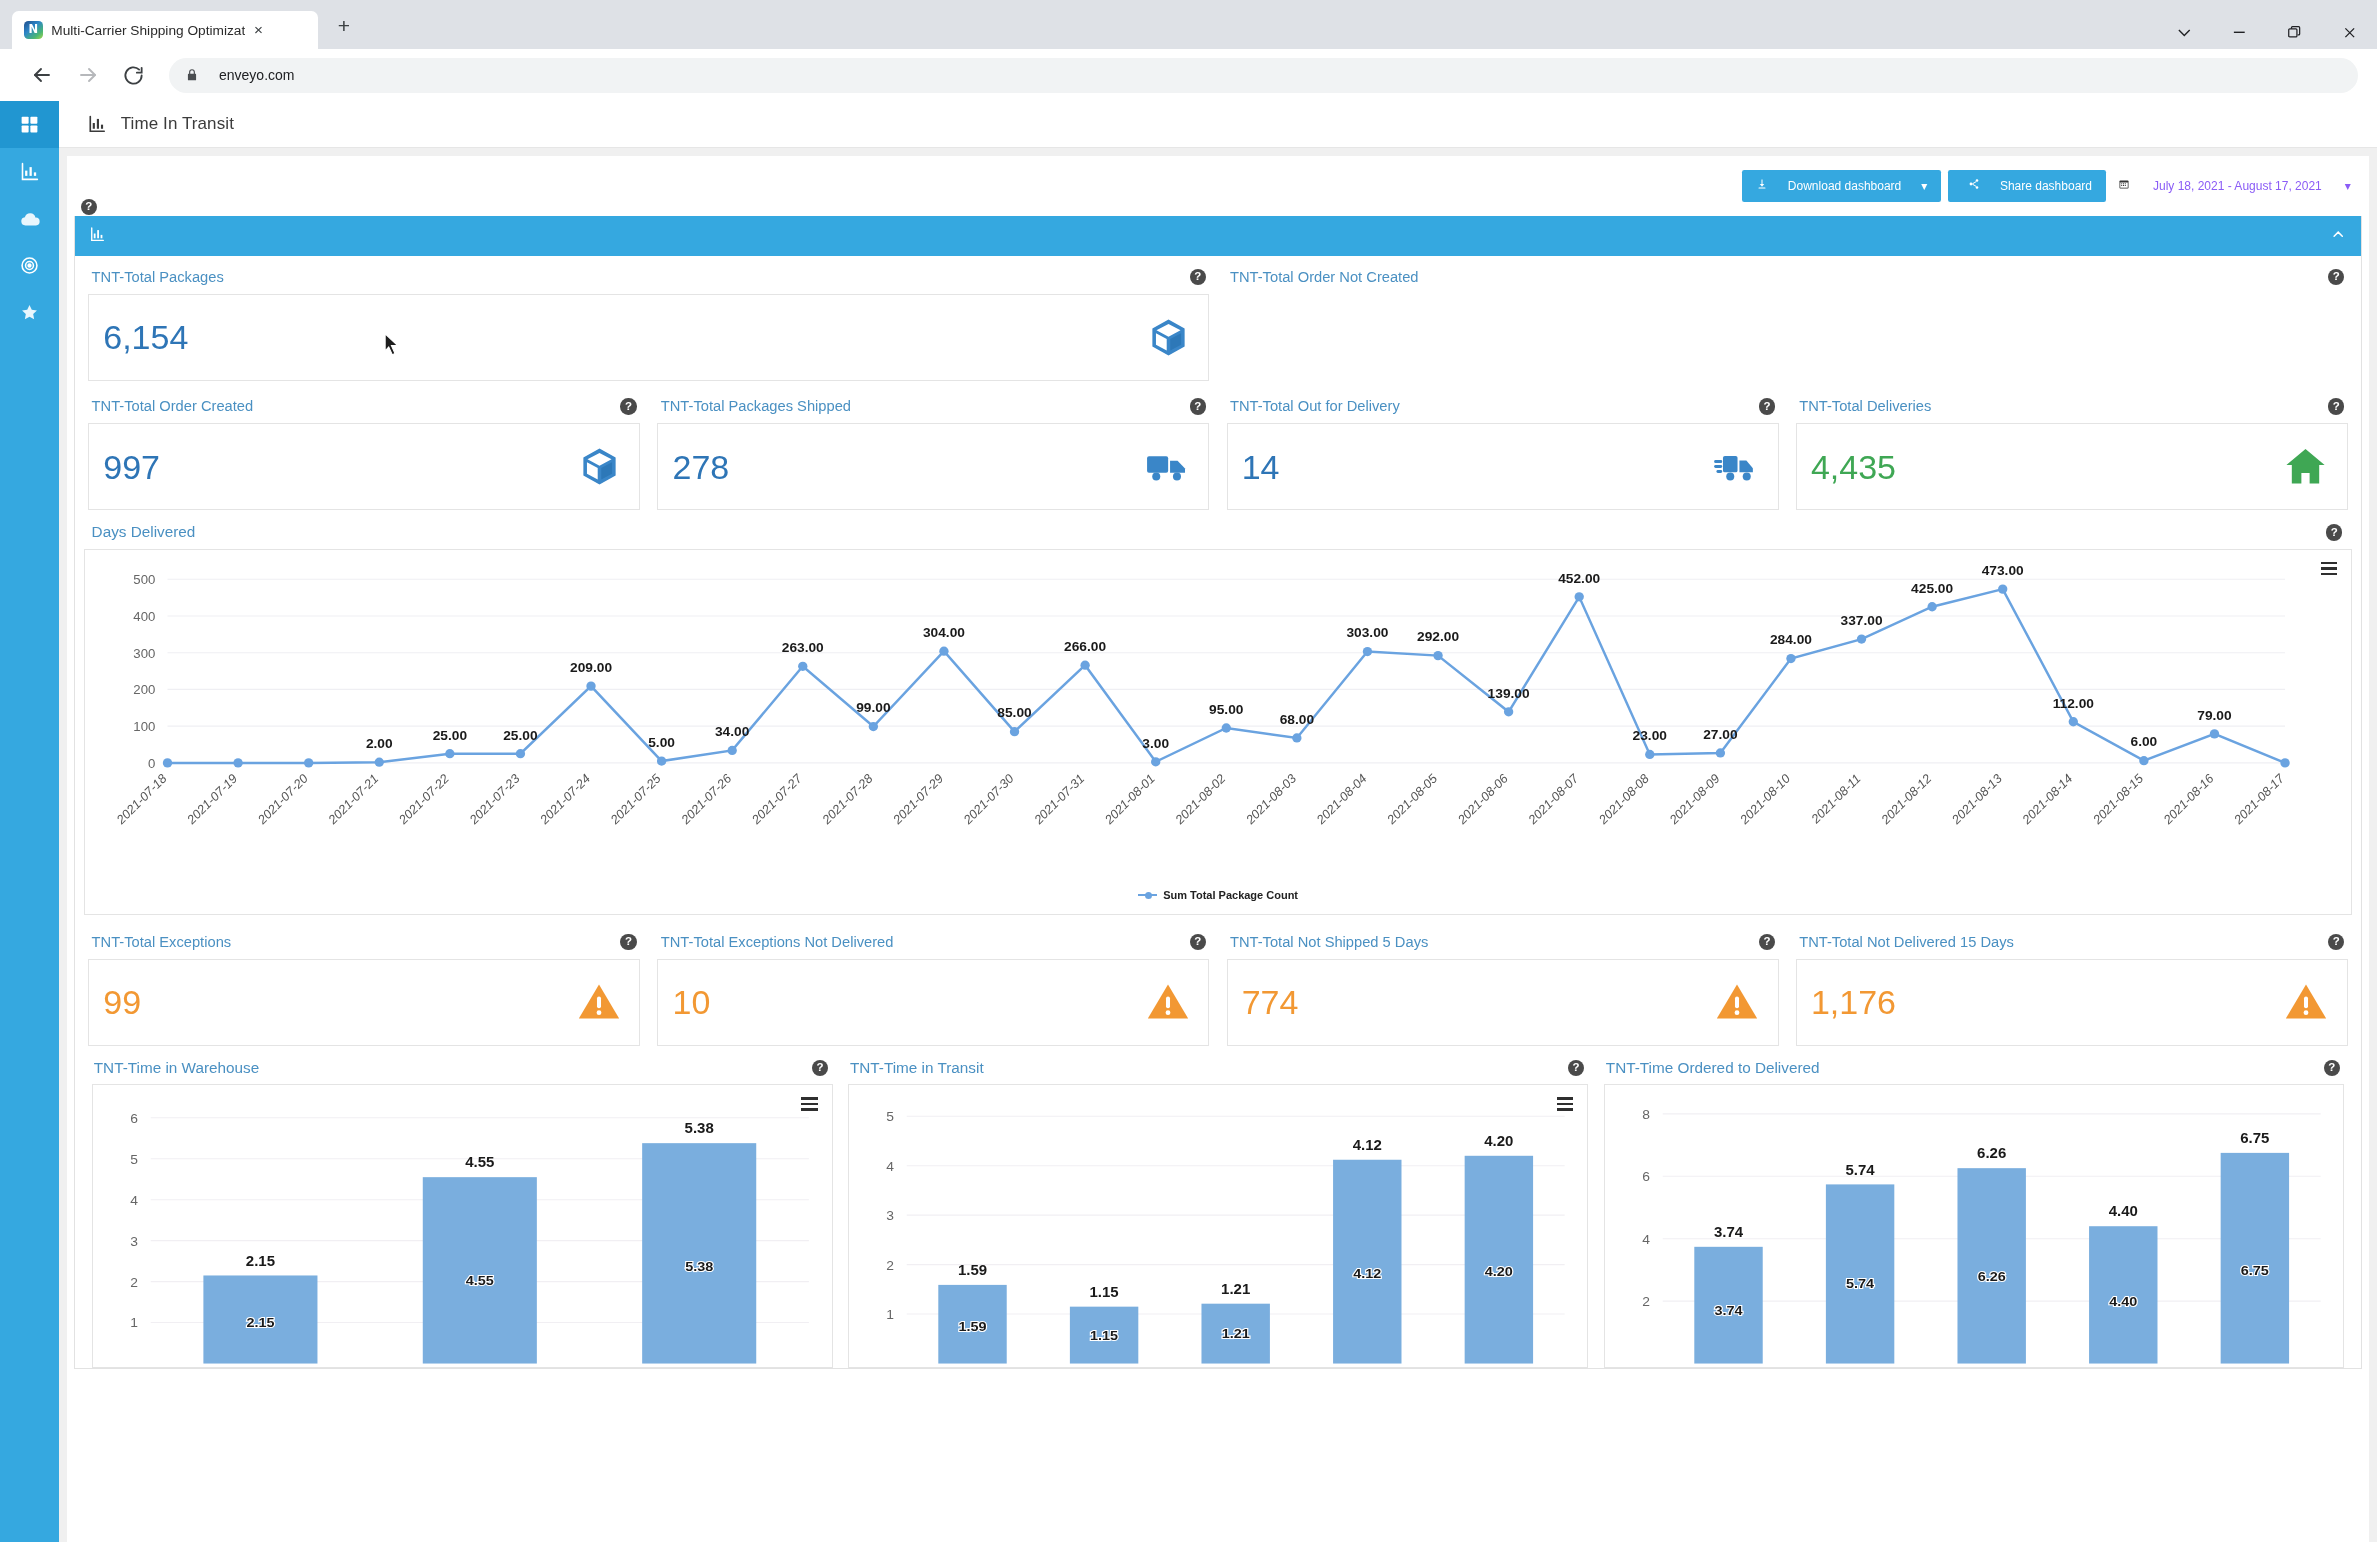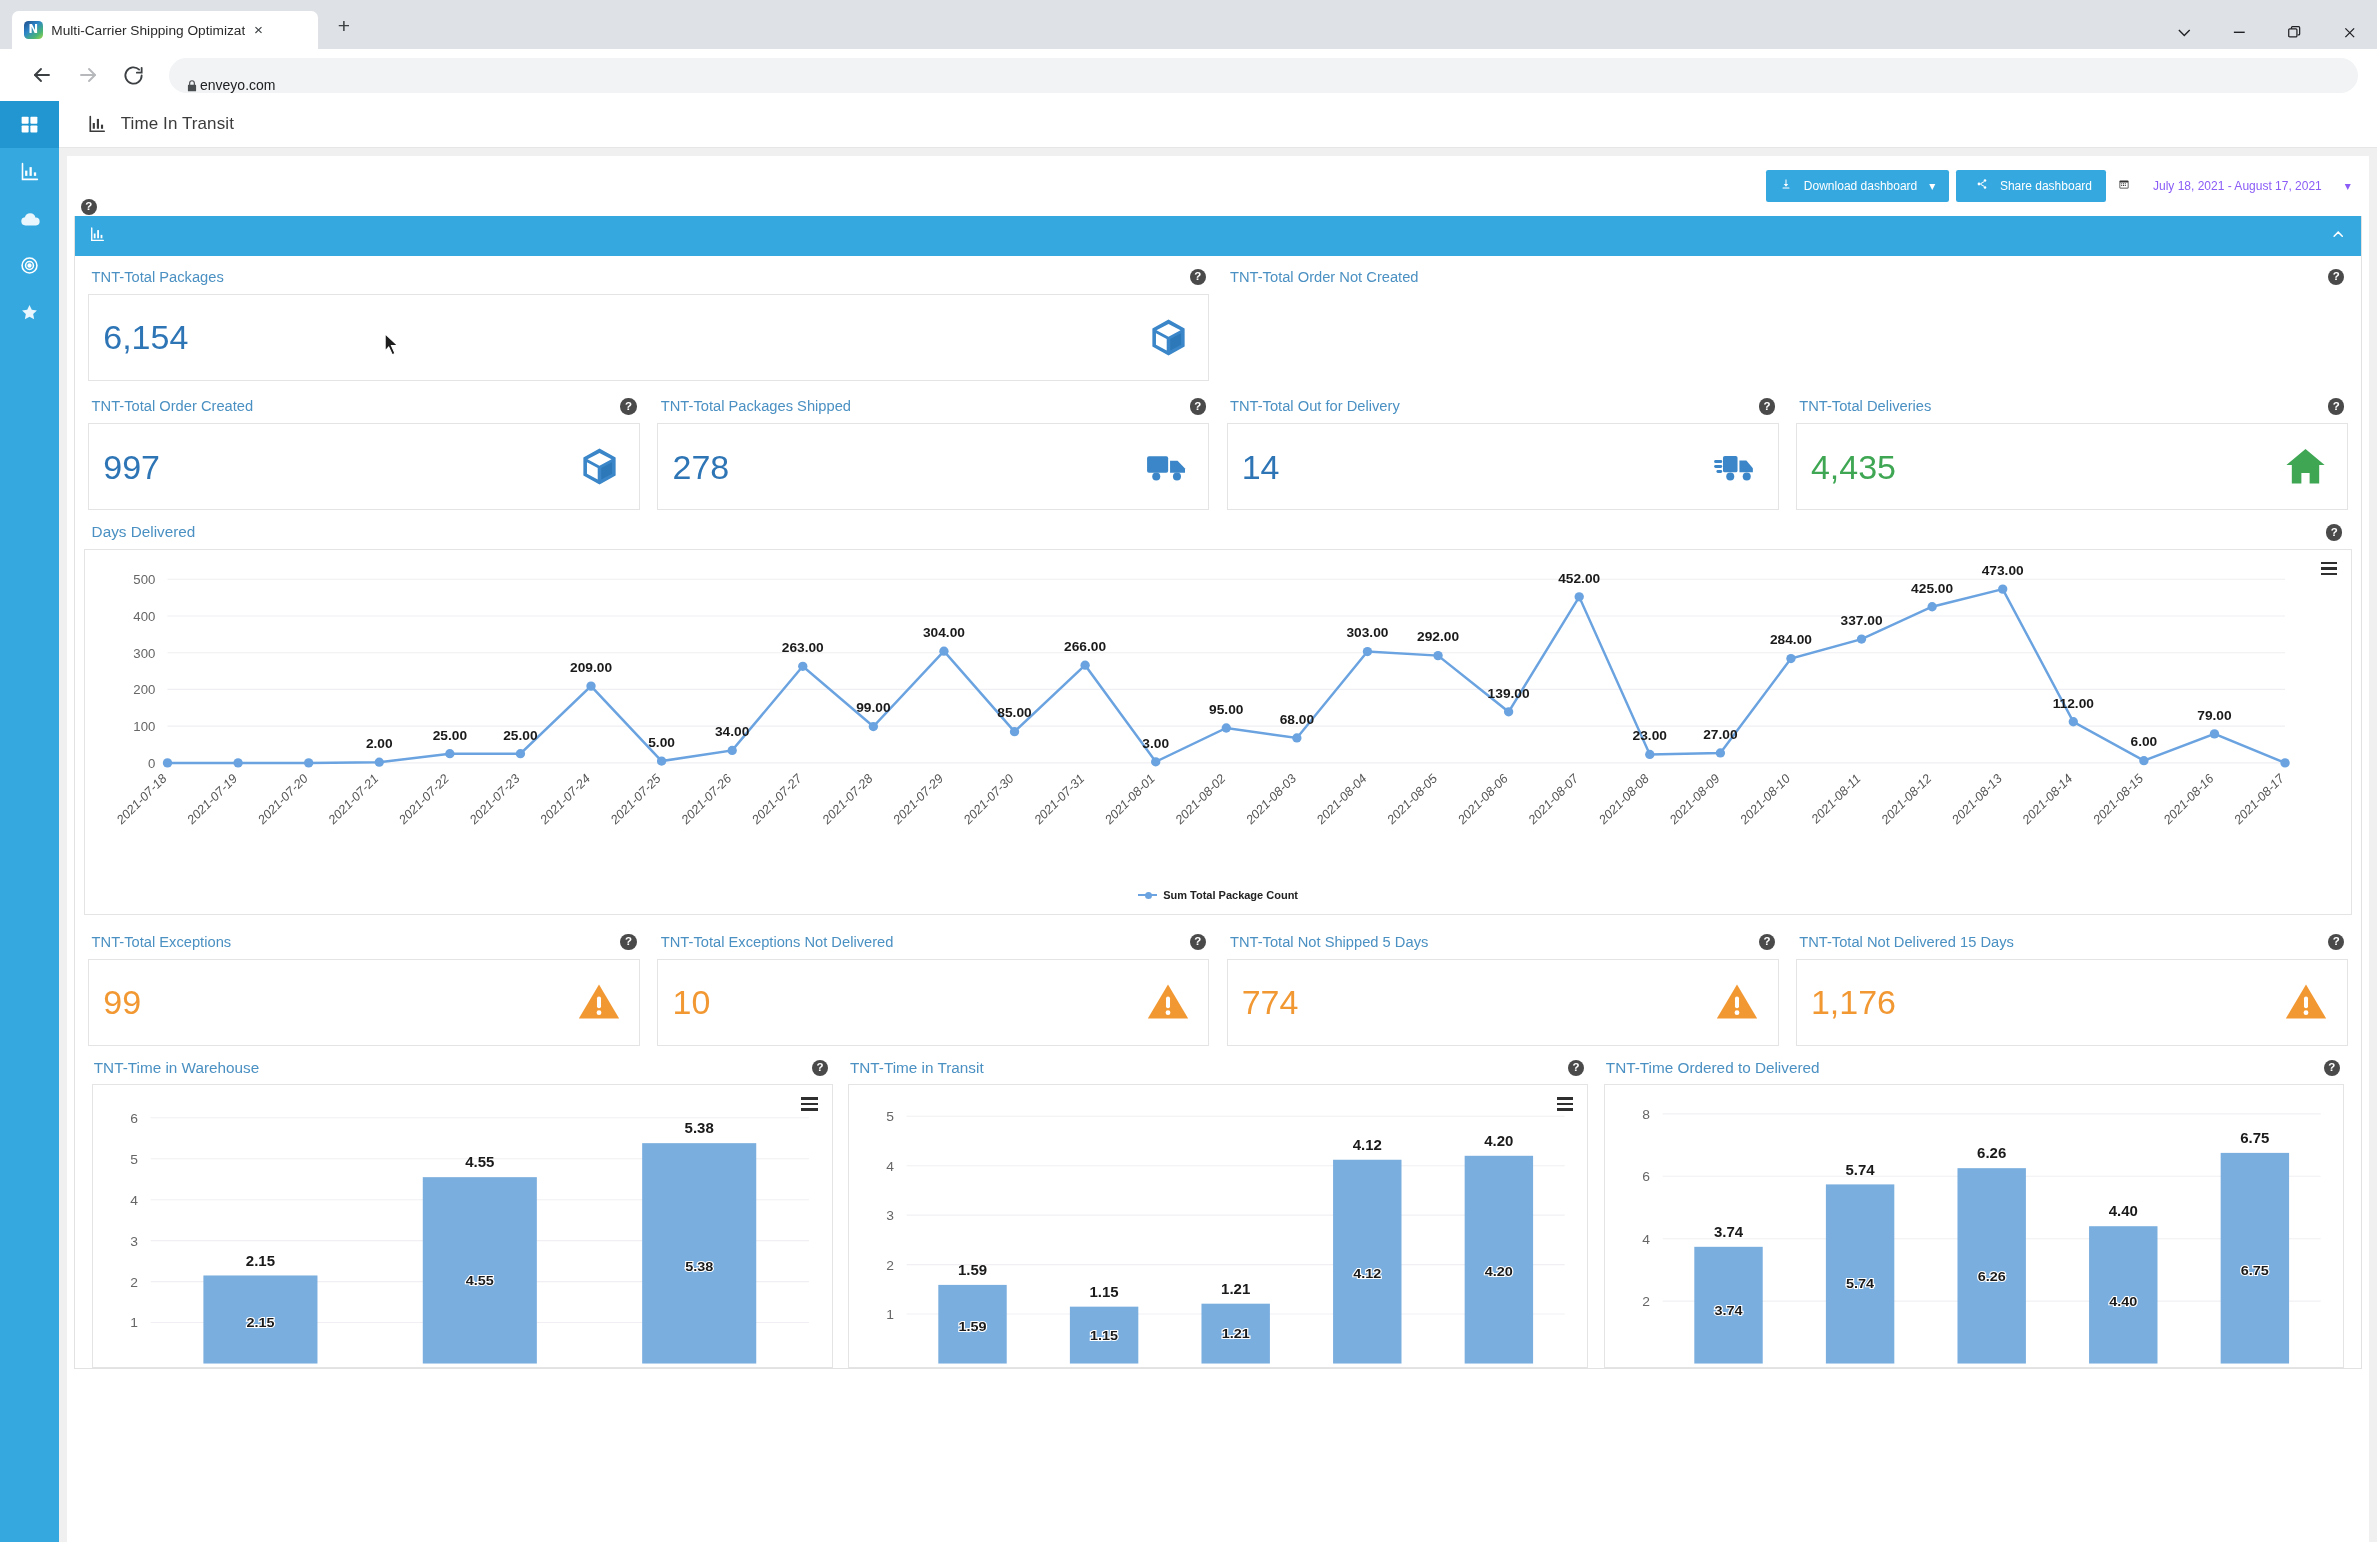--- a/index.html
+++ b/index.html
@@ -49,21 +49,21 @@
     height:52px; background:#ffffff; display:flex; align-items:center;
     padding:0 18.6px; gap:0;
   }
   .navbtn {
     width:46px; height:46px; display:flex; align-items:center; justify-content:center;
     color:#3c4043; border-radius:50%;
   }
   .navbtn.dim { color:#b6b8bb; }
   .omnibox {
     flex:1; margin-left:12px; height:35px; border-radius:18.6px; background:#f1f3f4;
-    display:flex; align-items:flex-end; padding:0 16.4px; gap:1px;
+    display:flex; align-items:center; padding:0 16.4px; gap:20px;
   }
   .omnibox .lock { color:#4a4d50; display:flex; }
   .omnibox .url { font-size:14px; color:#202124; }
 
   
   .app { position:relative; display:flex; height:1441px; }
 
   .sidebar {
     width:59px; background:#35a8e0; flex:0 0 59px;
     display:flex; flex-direction:column; align-items:center;
@@ -87,21 +87,21 @@
 
   .canvas { flex:1; background:#f0f0f0; padding:7.6px 7.6px 0 7.6px; position:relative; }
   .canvas-inner { background:#ffffff; min-height:100%; position:relative; padding:0; }
 
   .toolbar {
     height:60px; display:flex; align-items:center; justify-content:flex-end;
     padding:0 18.6px 0 0; gap:0;
   }
   .btn-primary {
     background:#35a8e0; color:#ffffff; border:none;
-    font-size:12px; height:32px; display:flex; align-items:center; gap:12px;
+    font-size:12px; height:32px; display:flex; align-items:center; gap:20px;
     padding:0 14px; border-radius:2.2px; font-family:"Liberation Sans",sans-serif;
     white-space:nowrap;
   }
   .btn-primary + .btn-primary { margin-left:6.6px;padding-left:20px; }
   .daterange {
     margin-left:12px; font-size:12px; color:#8b5cf6; display:flex; align-items:center; gap:23px;
     white-space:nowrap;
   }
 
   .help-dot-standalone {

